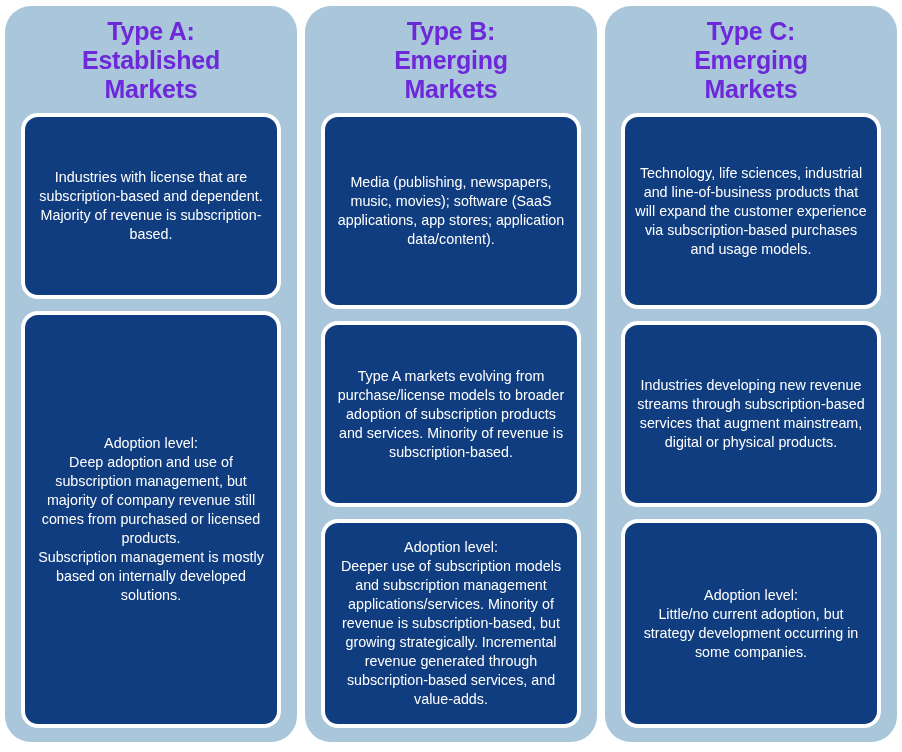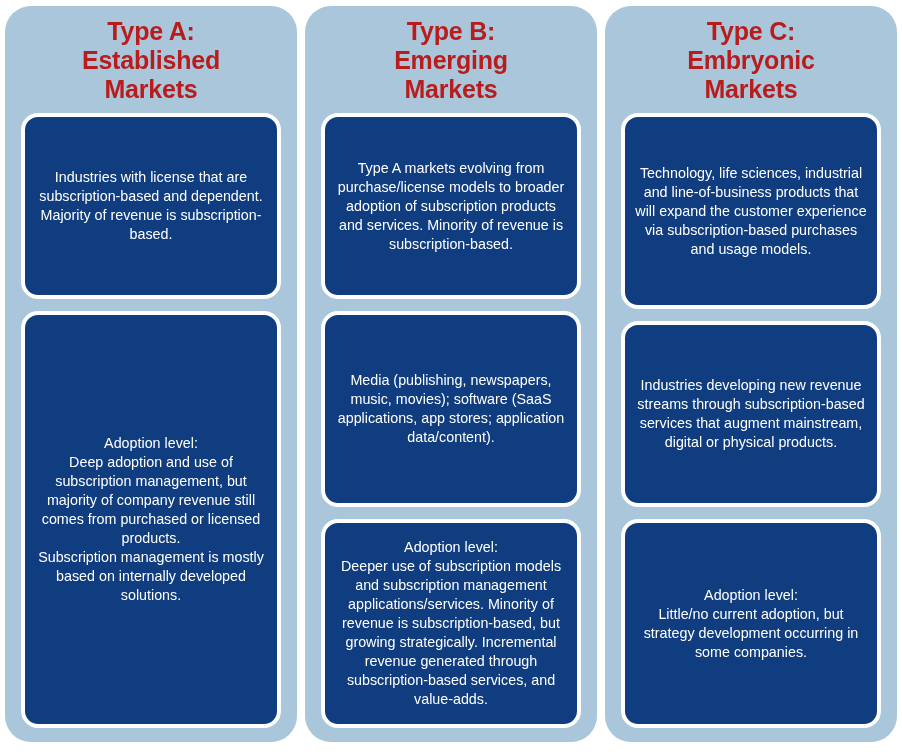--- a/index.html
+++ b/index.html
@@ -36,21 +36,21 @@
     box-sizing: border-box;
     padding: 9px 16px 14px 16px;
     display: flex;
     flex-direction: column;
     min-width: 0;
   }
 
   .column-header {
     flex: 0 0 auto;
     text-align: center;
-    color: #b91c1c;
+    color: #6d28d9;
     font-weight: bold;
     font-size: 25px;
     line-height: 1.16;
     letter-spacing: -0.2px;
     padding: 2px 0 9px 0;
     white-space: pre-line;
   }
 
   .boxes {
     flex: 1 1 auto;
@@ -98,30 +98,30 @@
 Deep adoption and use of subscription management, but majority of company revenue still comes from purchased or licensed products.
 Subscription management is mostly based on internally developed solutions.</div>
     </div>
   </div>
 
   <div class="column col-b">
     <div class="column-header">Type B:
 Emerging
 Markets</div>
     <div class="boxes">
+      <div class="content-box row-2">Media (publishing, newspapers, music, movies); software (SaaS applications, app stores; application data/content).</div>
       <div class="content-box row-1">Type A markets evolving from purchase/license models to broader adoption of subscription products and services.  Minority of revenue is subscription-based.</div>
-      <div class="content-box row-2">Media (publishing, newspapers, music, movies); software (SaaS applications, app stores; application data/content).</div>
       <div class="content-box row-3">Adoption level:
 Deeper use of subscription models and subscription management applications/services. Minority of revenue is subscription-based, but growing strategically. Incremental revenue generated through subscription-based services, and value-adds.</div>
     </div>
   </div>
 
   <div class="column col-c">
     <div class="column-header">Type C:
-Embryonic
+Emerging
 Markets</div>
     <div class="boxes">
       <div class="content-box row-2">Technology, life sciences, industrial and line-of-business products that will expand the customer experience via subscription-based purchases and usage models.</div>
       <div class="content-box row-1">Industries developing new revenue streams through subscription-based services that augment mainstream, digital or physical products.</div>
       <div class="content-box row-3">Adoption level:
 Little/no current adoption, but strategy development occurring in some companies.</div>
     </div>
   </div>
 
 </div>

